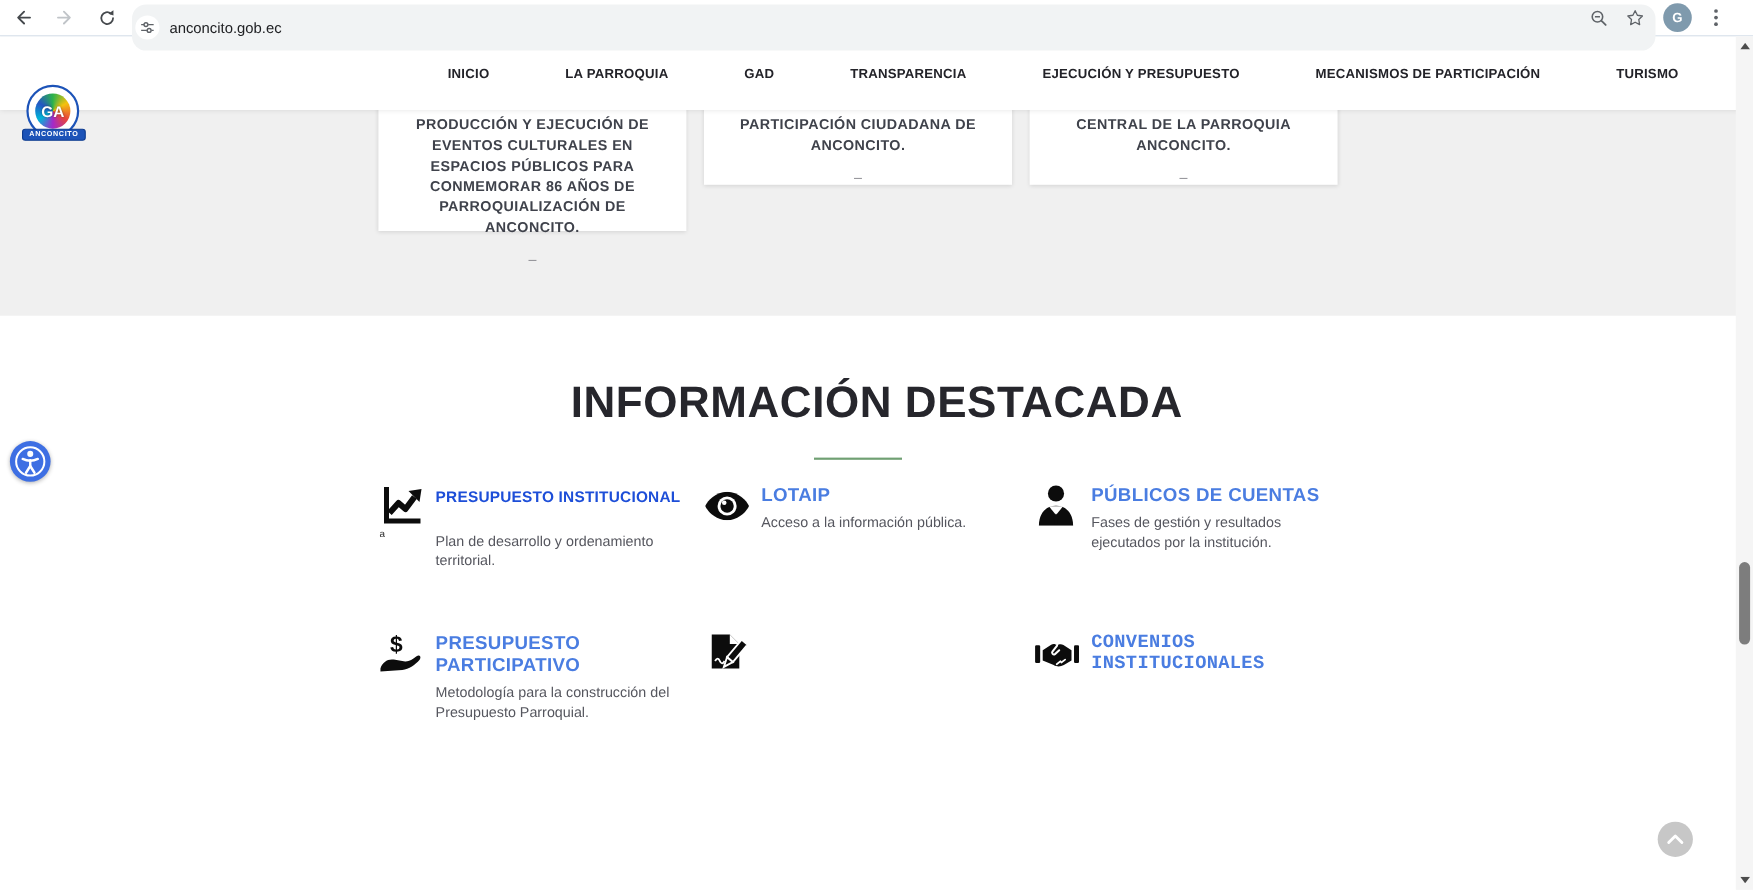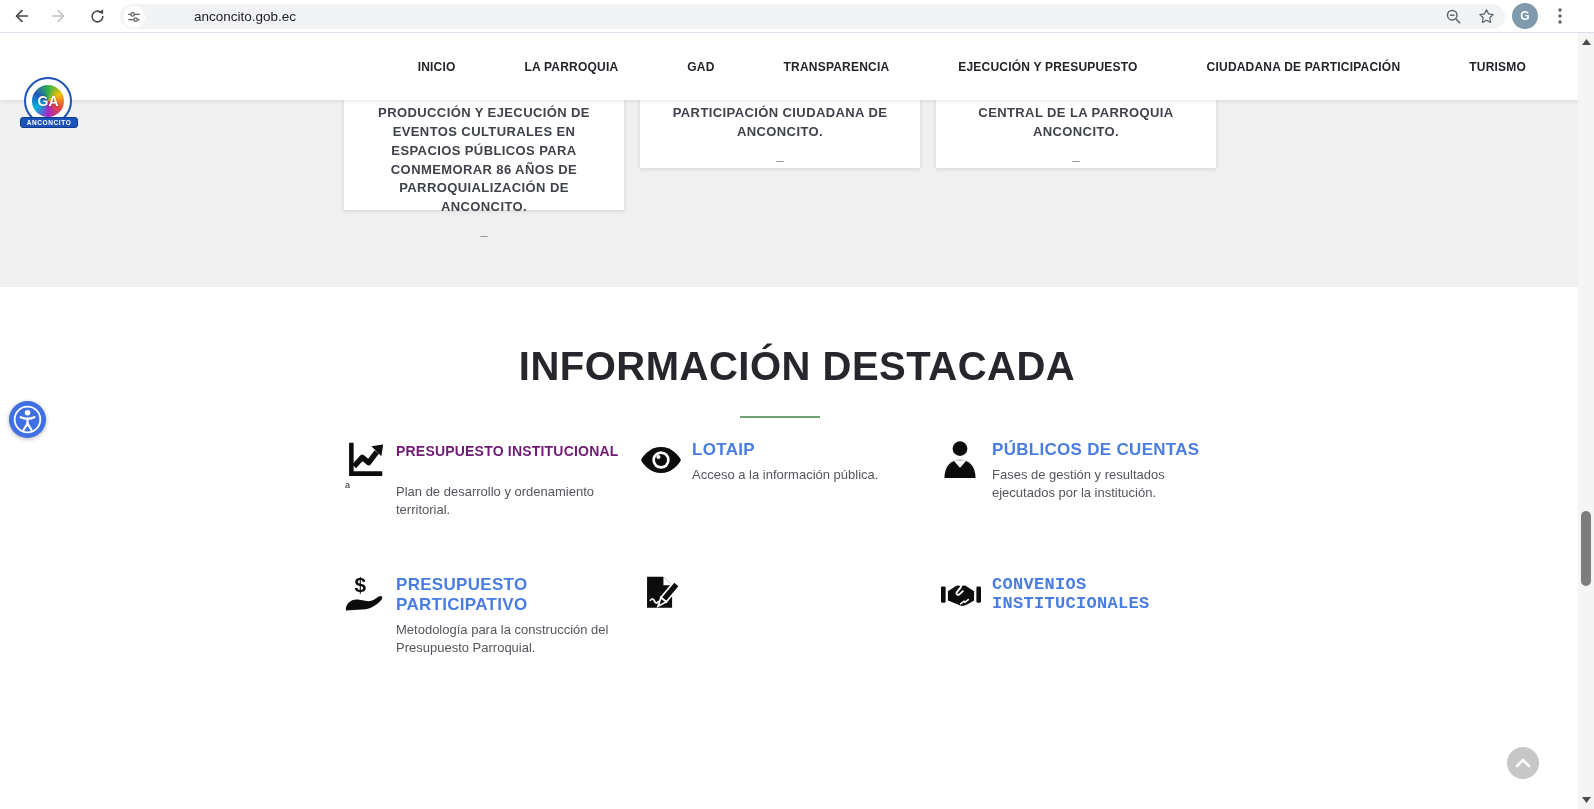--- a/index.html
+++ b/index.html
@@ -5,22 +5,22 @@
   * { margin:0; padding:0; box-sizing:border-box; }
   html,body { background:#fff; }
   body { font-family:"Liberation Sans", sans-serif; }
   #page { position:relative; width:1594px; height:809px; overflow:hidden; background:#fff; }
 
   
   .chrome { position:absolute; left:0; top:0; width:1594px; height:33px; background:#fff;
             border-bottom:1px solid #d7e0ea; z-index:40; display:flex; align-items:center; }
   .chrome-btn { width:26px; height:26px; display:flex; align-items:center; justify-content:center;
                 border-radius:50%; margin-left:8px; cursor:pointer; flex:0 0 auto; }
-  .url-pill { position:absolute; left:120px; top:4px; width:1385px; height:25px; background:#f1f3f4;
-              border-radius:13px; display:flex; align-items:center;gap:40px; }
+  .url-pill { position:absolute; left:120px; top:4px; width:1385px; height:42px; background:#f1f3f4;
+              border-radius:13px; display:flex; align-items:center; }
   .site-chip { width:22px; height:22px; background:#fff; border-radius:50%; margin-left:3px;
                display:flex; align-items:center; justify-content:center; }
   .url-text { margin-left:9px; font-size:13.5px; color:#202124; }
   .pill-right { position:absolute; right:10px; top:0; height:25px; display:flex; align-items:center; gap:16px; }
   .avatar { position:absolute; left:1512px; top:3px; width:26px; height:26px; border-radius:50%;
             background:#7f9aad; color:#fff; font-size:12px; font-weight:bold;
             display:flex; align-items:center; justify-content:center; }
   .kebab { position:absolute; left:1548px; top:4px; width:24px; height:24px;
            display:flex; align-items:center; justify-content:center; }
 
@@ -54,21 +54,21 @@
   .section-heading { position:absolute; left:0; top:344px; width:1594px; text-align:center;
                      font-size:40px; font-weight:bold; color:#26262c; letter-spacing:.5px; z-index:2; }
   .divider { position:absolute; left:740px; top:416px; width:80px; height:2px; background:#70a073; z-index:2; }
 
   .feature { position:absolute; display:flex; gap:7px; z-index:2; cursor:pointer; }
   .f-iconwrap { width:44px; flex:0 0 44px; }
   .f-icon { width:40px; height:40px; }
   .f-caption { font-size:9px; color:#2a2a2a; line-height:9px; margin-top:1px; }
   .f-body { width:238px; }
   .f-title { font-size:17px; font-weight:bold; letter-spacing:.3px; color:#4a7de1; margin-bottom:6px; }
-  .f-title.dark { font-size:14px; color:#701a75; letter-spacing:.2px; margin-top:3px; }
+  .f-title.dark { font-size:14px; color:#1d4ed8; letter-spacing:.2px; margin-top:3px; }
   .f-desc { font-size:13px; line-height:18px; color:#55565e; }
   .f1 { left:345px; top:440px; } .f1 .f-desc { margin-top:24px; }
   .f2 { left:641px; top:440px; }
   .f3 { left:941px; top:440px; }
   .f4 { left:345px; top:575px; }
   .f5 { left:641px; top:575px; }
   .f6 { left:941px; top:575px;font-family:Liberation Mono, monospace; }
 
   
   .a11y-btn { position:absolute; left:9px; top:401px; width:37px; height:37px; border-radius:50%;
@@ -179,21 +179,21 @@
         </div>
       </div>
       <div class="logo-banner">ANCONCITO</div>
     </div>
     <nav class="nav">
       <span class="nav-item">INICIO</span>
       <span class="nav-item">LA PARROQUIA</span>
       <span class="nav-item">GAD</span>
       <span class="nav-item">TRANSPARENCIA</span>
       <span class="nav-item">EJECUCIÓN Y PRESUPUESTO</span>
-      <span class="nav-item">CIUDADANA DE PARTICIPACIÓN</span>
+      <span class="nav-item">MECANISMOS DE PARTICIPACIÓN</span>
       <span class="nav-item">TURISMO</span>
     </nav>
   </div>
 
   <h1 class="section-heading">INFORMACIÓN DESTACADA</h1>
   <div class="divider"></div>
 
   <div class="feature f1">
     <div class="f-iconwrap">
       <div class="f-icon">

